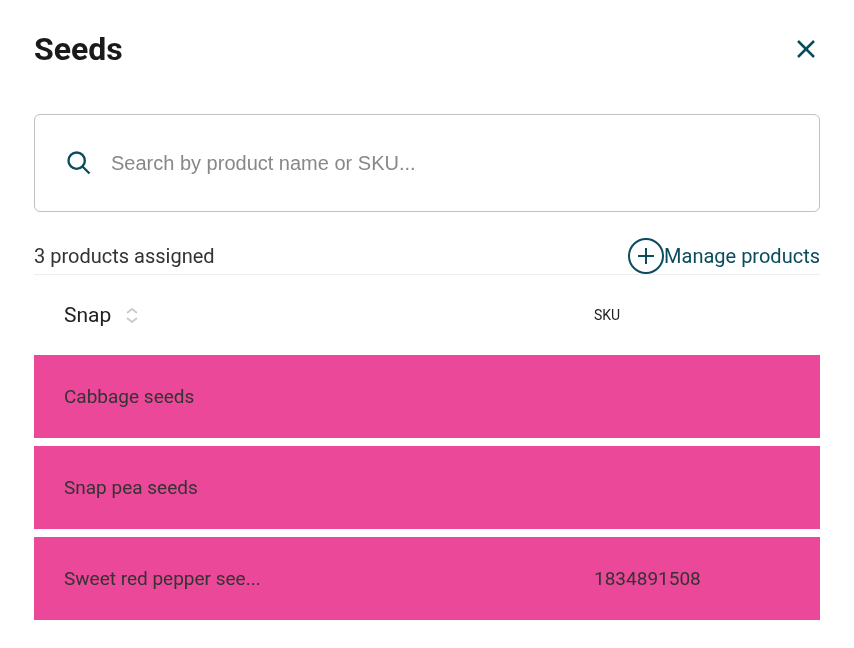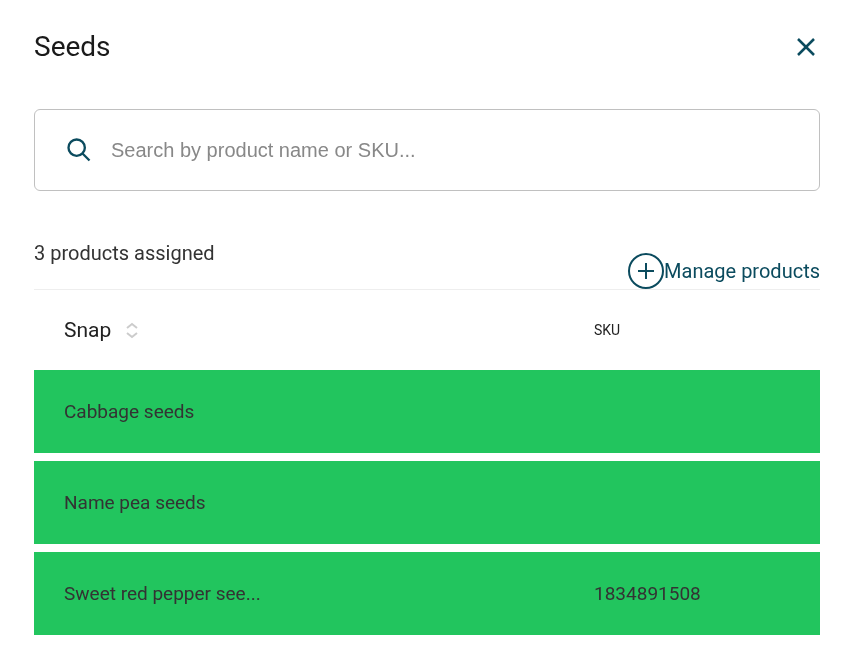--- a/index.html
+++ b/index.html
@@ -15,40 +15,40 @@
       height: 648px;
       padding: 30px 34px;
     }
     .header {
       display: flex;
       justify-content: space-between;
       align-items: center;
       margin-bottom: 46px;
     }
     .title {
-      font-size: 28px;
-      font-weight: 400;
+      font-size: 32px;
+      font-weight: 700;
       color: #1a1a1a;
     }
     .close-btn {
       cursor: pointer;
       width: 28px;
       height: 28px;
       display: flex;
       align-items: center;
       justify-content: center;
     }
     .close-btn svg {
       stroke: #0b4b5e;
       stroke-width: 2.5;
     }
     .search-box {
       border: 1px solid #c0c0c0;
       border-radius: 6px;
-      height: 82px;
+      height: 98px;
       display: flex;
       align-items: center;
       padding: 0 30px;
       margin-bottom: 26px;
     }
     .search-icon {
       margin-right: 18px;
       display: flex;
       align-items: center;
     }
@@ -73,21 +73,20 @@
     .assigned-text {
       font-size: 20px;
       color: #333;
     }
     .manage-btn {
       display: flex;
       align-items: center;
       color: #0b4b5e;
       cursor: pointer;
       font-size: 20px;
-      margin-top: 36px;
     }
     .plus-circle {
       width: 36px;
       height: 36px;
       border: 2px solid #0b4b5e;
       border-radius: 50%;
       display: flex;
       align-items: center;
       justify-content: center;
     }
@@ -113,21 +112,21 @@
       cursor: pointer;
     }
     .col-sku {
       flex: 1;
       font-size: 14px;
       color: #222;
     }
     .table-row {
       display: flex;
       padding: 30px 30px;
-      background: #22c55e;
+      background: #ec4899;
       margin-bottom: 8px;
       align-items: flex-end;
     }
     .cell-name {
       flex: 0 0 530px;
       font-size: 19px;
       color: #333;
     }
     .cell-sku {
       flex: 1;
@@ -185,20 +184,20 @@
   </div>
   <div class="col-sku">SKU</div>
 </div>
 
 <div class="table-row">
   <div class="cell-name">Cabbage seeds</div>
   <div class="cell-sku"></div>
 </div>
 
 <div class="table-row">
-  <div class="cell-name">Name pea seeds</div>
+  <div class="cell-name">Snap pea seeds</div>
   <div class="cell-sku"></div>
 </div>
 
 <div class="table-row">
   <div class="cell-name">Sweet red pepper see...</div>
   <div class="cell-sku">1834891508</div>
 </div>
 
 </body></html>

